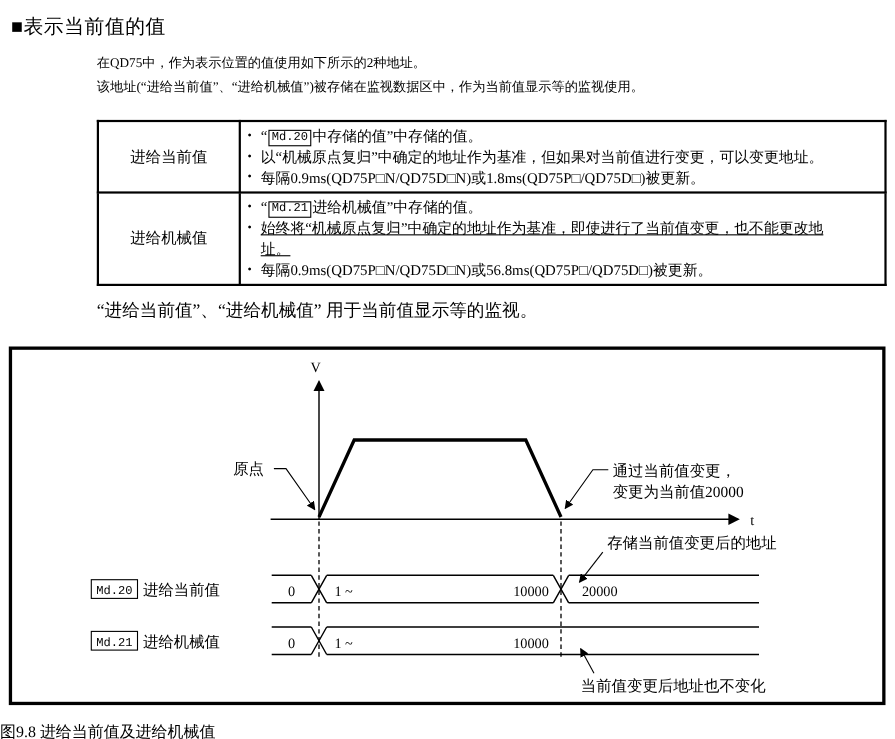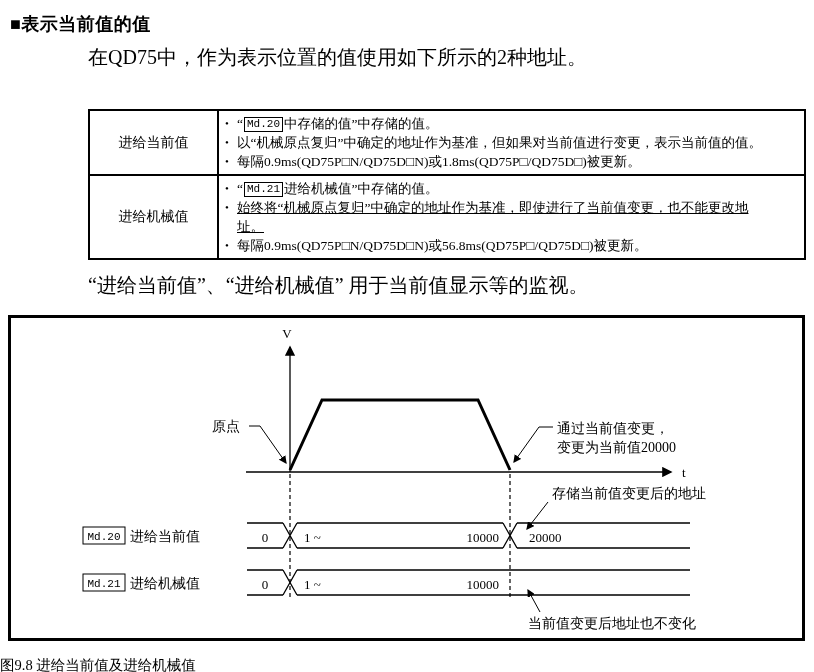--- a/index.html
+++ b/index.html
@@ -4,24 +4,24 @@
 <style>
   html,body{margin:0;padding:0;}
   body{
     width:814px;height:672px;position:relative;background:#ffffff;
     font-family:"Liberation Serif","DejaVu Serif",serif;color:#000;
     overflow:hidden;
   }
   .title{
     position:absolute;left:10px;top:12px;
     font-family:"Liberation Sans","DejaVu Sans",sans-serif;
-    font-weight:bold;font-size:18px;letter-spacing:0.5px;
+    font-weight:normal;font-size:18px;letter-spacing:0.5px;
   }
-  .intro{position:absolute;left:88px;top:46px;font-size:20px;line-height:22px;}
-  .note{position:absolute;left:88px;top:272px;font-size:20px;}
+  .intro{position:absolute;left:88px;top:46px;font-size:12px;line-height:22px;}
+  .note{position:absolute;left:88px;top:272px;font-size:16px;}
   table.addr{
     position:absolute;left:88px;top:109px;width:718px;
     border-collapse:collapse;table-layout:fixed;
   }
   table.addr td{border:2px solid #000;vertical-align:middle;}
   td.lbl{width:125px;text-align:center;font-size:14px;}
   td.cnt{padding:3px 8px 3px 6px;font-size:13.5px;line-height:19px;vertical-align:middle;}
   .bl{display:flex;align-items:flex-start;}
   .bu{flex:0 0 12px;font-size:11px;line-height:19px;text-align:left;}
   .bt{flex:1 1 auto;}
@@ -42,34 +42,35 @@
   .tmono{font-family:"Liberation Mono","DejaVu Sans Mono",monospace;font-size:11px;}
   .caption{position:absolute;left:0;top:656px;width:814px;text-align:left;font-size:14.5px;}
 </style>
 </head>
 <body>
 
 <div class="title">■表示当前值的值</div>
 
 <div class="intro">
   <div>在QD75中，作为表示位置的值使用如下所示的2种地址。</div>
+  <div>该地址(“进给当前值”、“进给机械值”)被存储在监视数据区中，作为当前值显示等的监视使用。</div>
 </div>
 
 <table class="addr">
   <tbody>
       <tr>
     <td class="lbl">进给当前值</td>
     <td class="cnt">
       <div class="bl">
         <span class="bu">•</span>
         <span class="bt"><span>“</span><span class="mdbox">Md.20</span><span>中存储的值”中存储的值。</span></span>
       </div>
       <div class="bl">
         <span class="bu">•</span>
-        <span class="bt">以“机械原点复归”中确定的地址作为基准，但如果对当前值进行变更，表示当前值的值。</span>
+        <span class="bt">以“机械原点复归”中确定的地址作为基准，但如果对当前值进行变更，可以变更地址。</span>
       </div>
       <div class="bl">
         <span class="bu">•</span>
         <span class="bt">每隔0.9ms(QD75P□N/QD75D□N)或1.8ms(QD75P□/QD75D□)被更新。</span>
       </div>
     </td>
   </tr>
   <tr>
     <td class="lbl">进给机械值</td>
     <td class="cnt">

